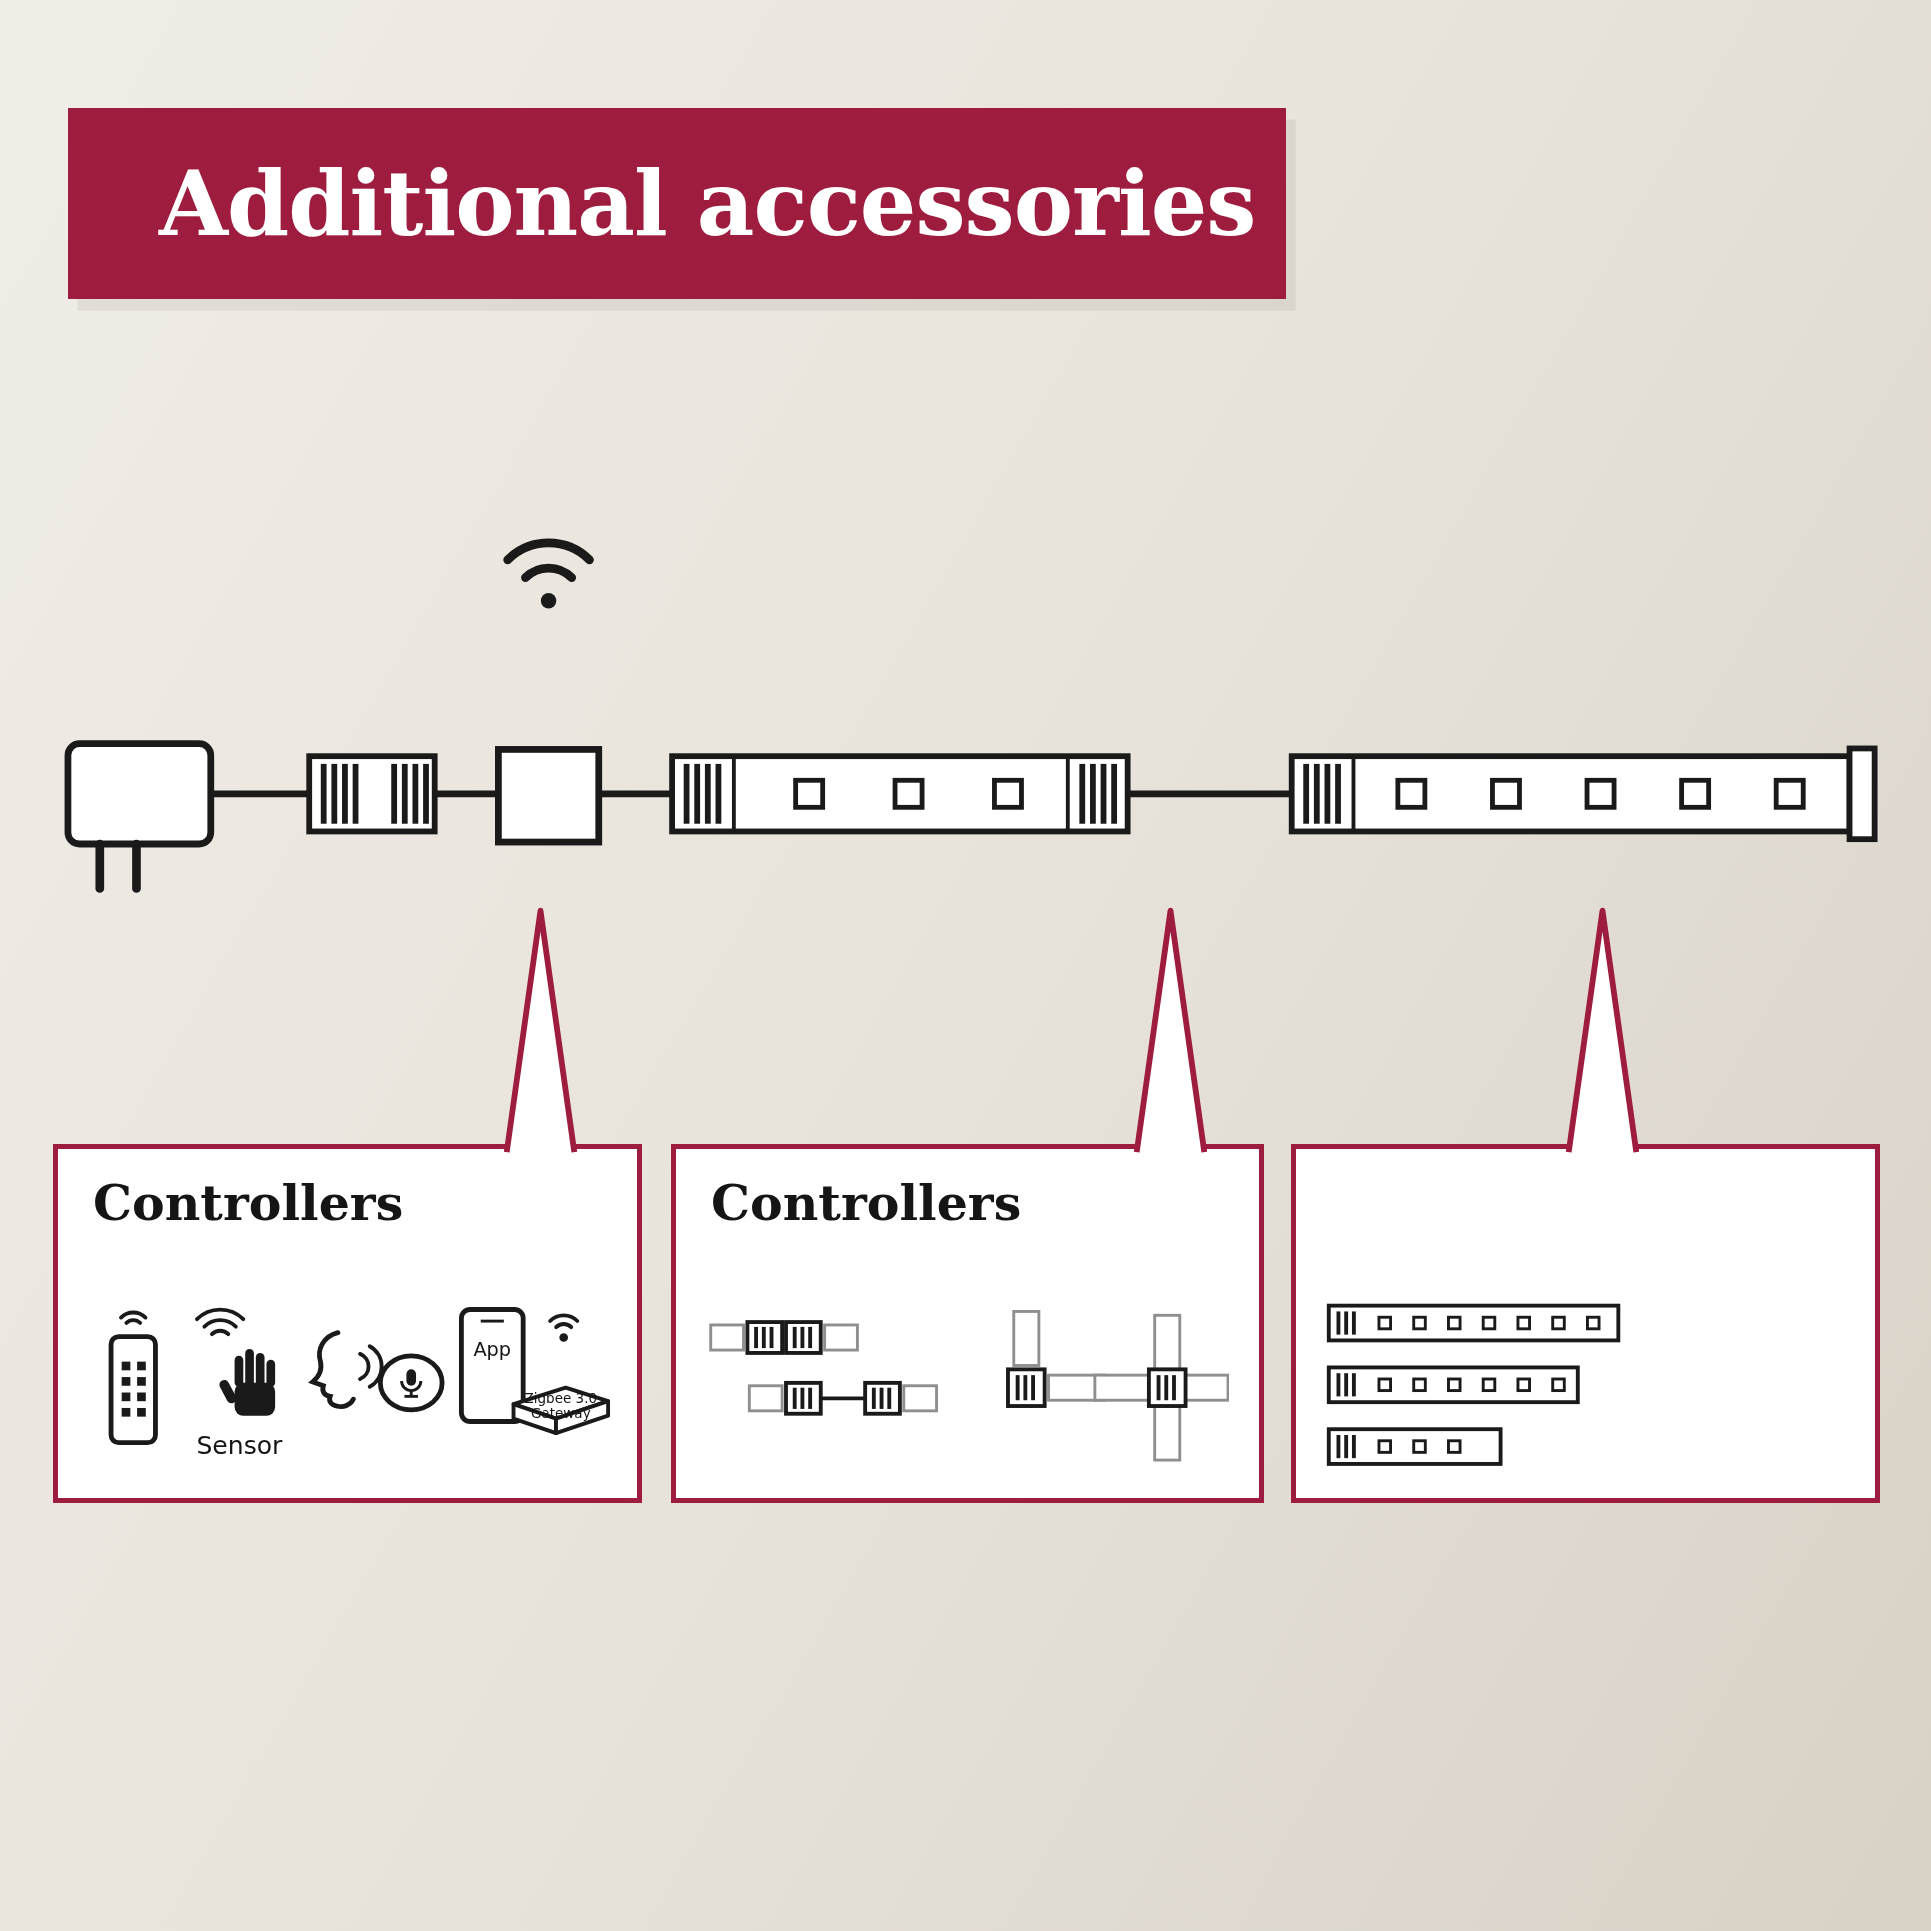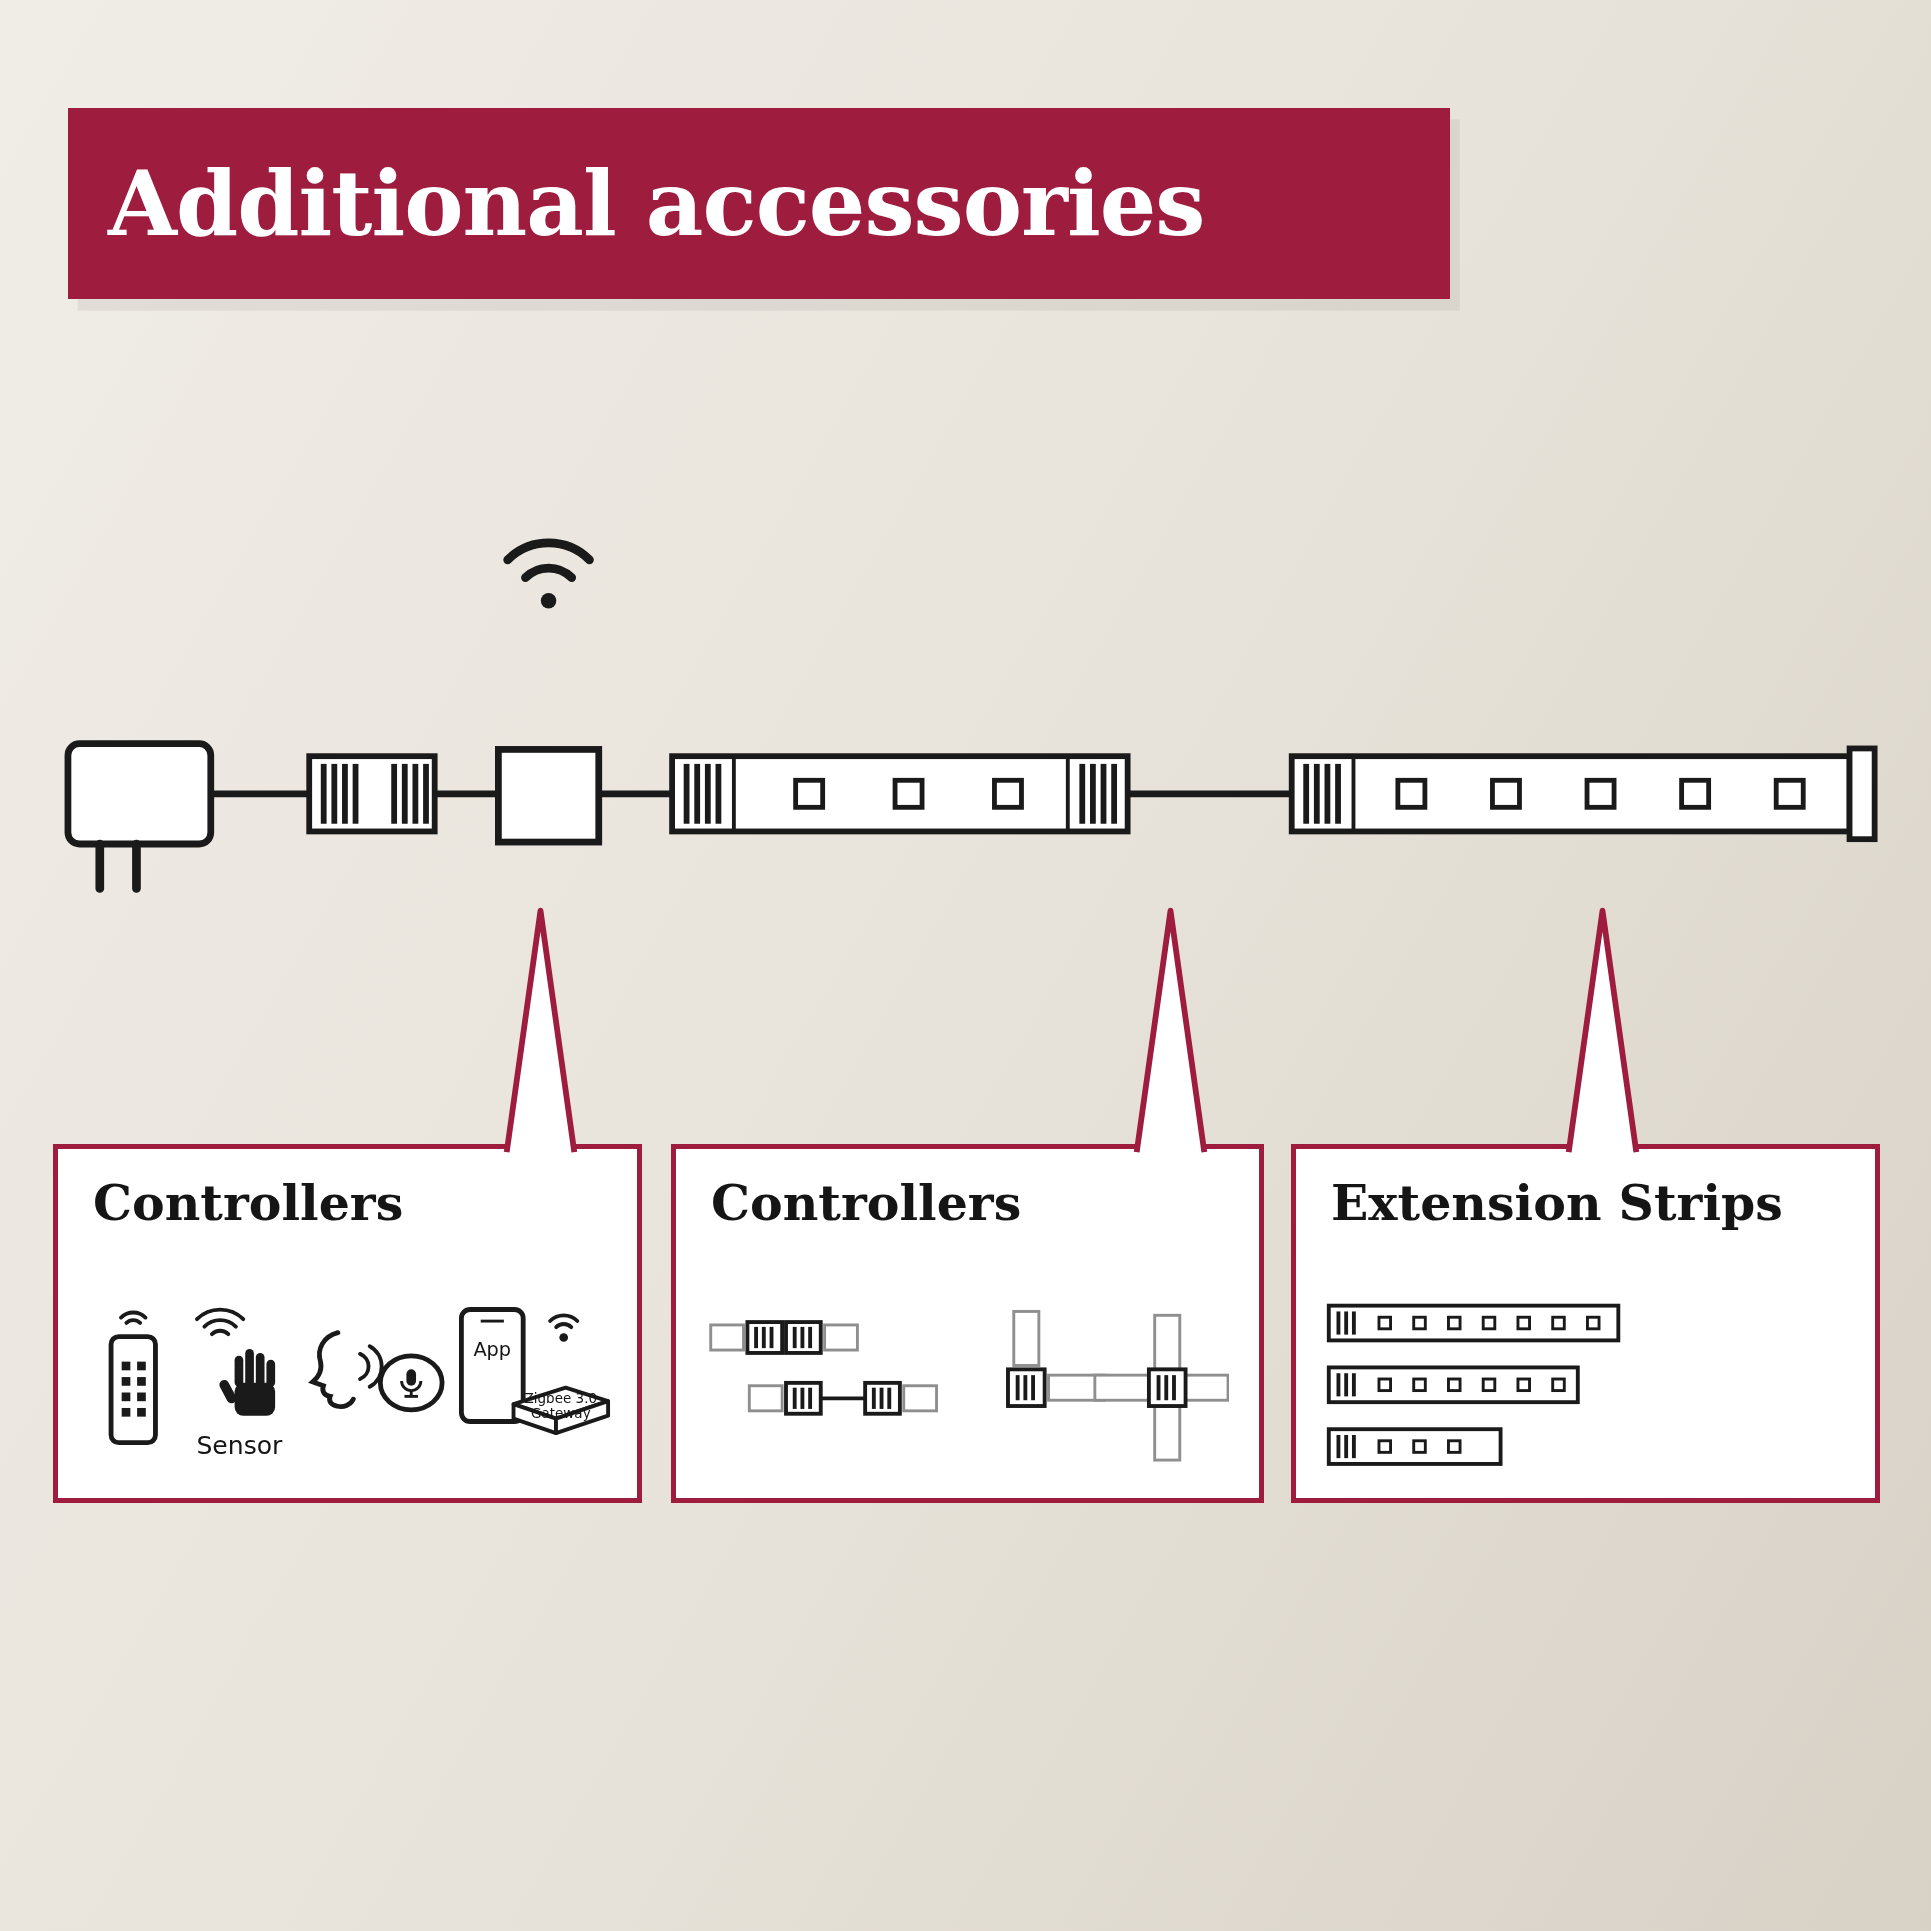--- a/index.html
+++ b/index.html
@@ -9,22 +9,22 @@
     --line:#1A1A1A;
     --panel-bg:#FFFFFF;
     --muted-line:#8F8F8F;
     --text:#151515;
   }
   *{margin:0;padding:0;box-sizing:border-box}
   html,body{width:1931px;height:1931px}
   body{font-family:"DejaVu Sans",sans-serif;background:var(--bg-dark)}
   .canvas{position:relative;width:1931px;height:1931px;overflow:hidden;
     background:linear-gradient(120deg,var(--bg-light) 0%,#E7E2D9 55%,var(--bg-dark) 100%)}
-  .banner{position:absolute;left:68px;top:108px;width:1382px;height:191px;
-    background:var(--brand);display:flex;align-items:center;padding-left:40px;
+  .banner{position:absolute;left:68px;top:108px;width:1218px;height:191px;
+    background:var(--brand);display:flex;align-items:center;padding-left:91px;
     box-shadow:9.7px 11.6px 0 rgba(70,55,50,0.08)}
   .banner h1{font-family:"DejaVu Serif",serif;font-weight:700;font-size:89px;
     color:#fff;letter-spacing:-1px;white-space:nowrap}
   .diagram{position:absolute;left:0;top:512px;width:1931px;height:415px}
   .spike{position:absolute;width:87px;height:253px;top:903px;z-index:5}
   .spike path{fill:var(--panel-bg);stroke:var(--brand);stroke-width:6;stroke-linejoin:round}
   #spike-controllers{left:497px}
   #spike-connectors{left:1127px}
   #spike-extension{left:1559px}
   .panel{position:absolute;top:1144px;height:359px;background:var(--panel-bg);
@@ -221,21 +221,20 @@
         <rect class="g" x="500" y="84" width="44" height="26" stroke-width="3"></rect>
         <rect class="o" x="462" y="78" width="38" height="38" stroke-width="4"></rect>
         <rect class="f" x="470" y="84" width="4" height="26"></rect>
           <rect class="f" x="478" y="84" width="4" height="26"></rect>
           <rect class="f" x="486" y="84" width="4" height="26"></rect>
       </g>
     </svg>
   </section>
 
   <section class="panel" id="panel-extension-strips">
-    <h2>Extension Strips</h2>
     <svg class="panel-icons" viewBox="0 0 545 205">
       <g>
         <rect class="o" x="6" y="12" width="300" height="36" stroke-width="4"></rect>
         <rect class="f" x="14" y="18" width="4" height="24"></rect>
           <rect class="f" x="22" y="18" width="4" height="24"></rect>
           <rect class="f" x="30" y="18" width="4" height="24"></rect>
         <rect class="l" x="58" y="24" width="12" height="12" stroke-width="3"></rect>
         <rect class="l" x="94" y="24" width="12" height="12" stroke-width="3"></rect>
         <rect class="l" x="130" y="24" width="12" height="12" stroke-width="3"></rect>
         <rect class="l" x="166" y="24" width="12" height="12" stroke-width="3"></rect>

